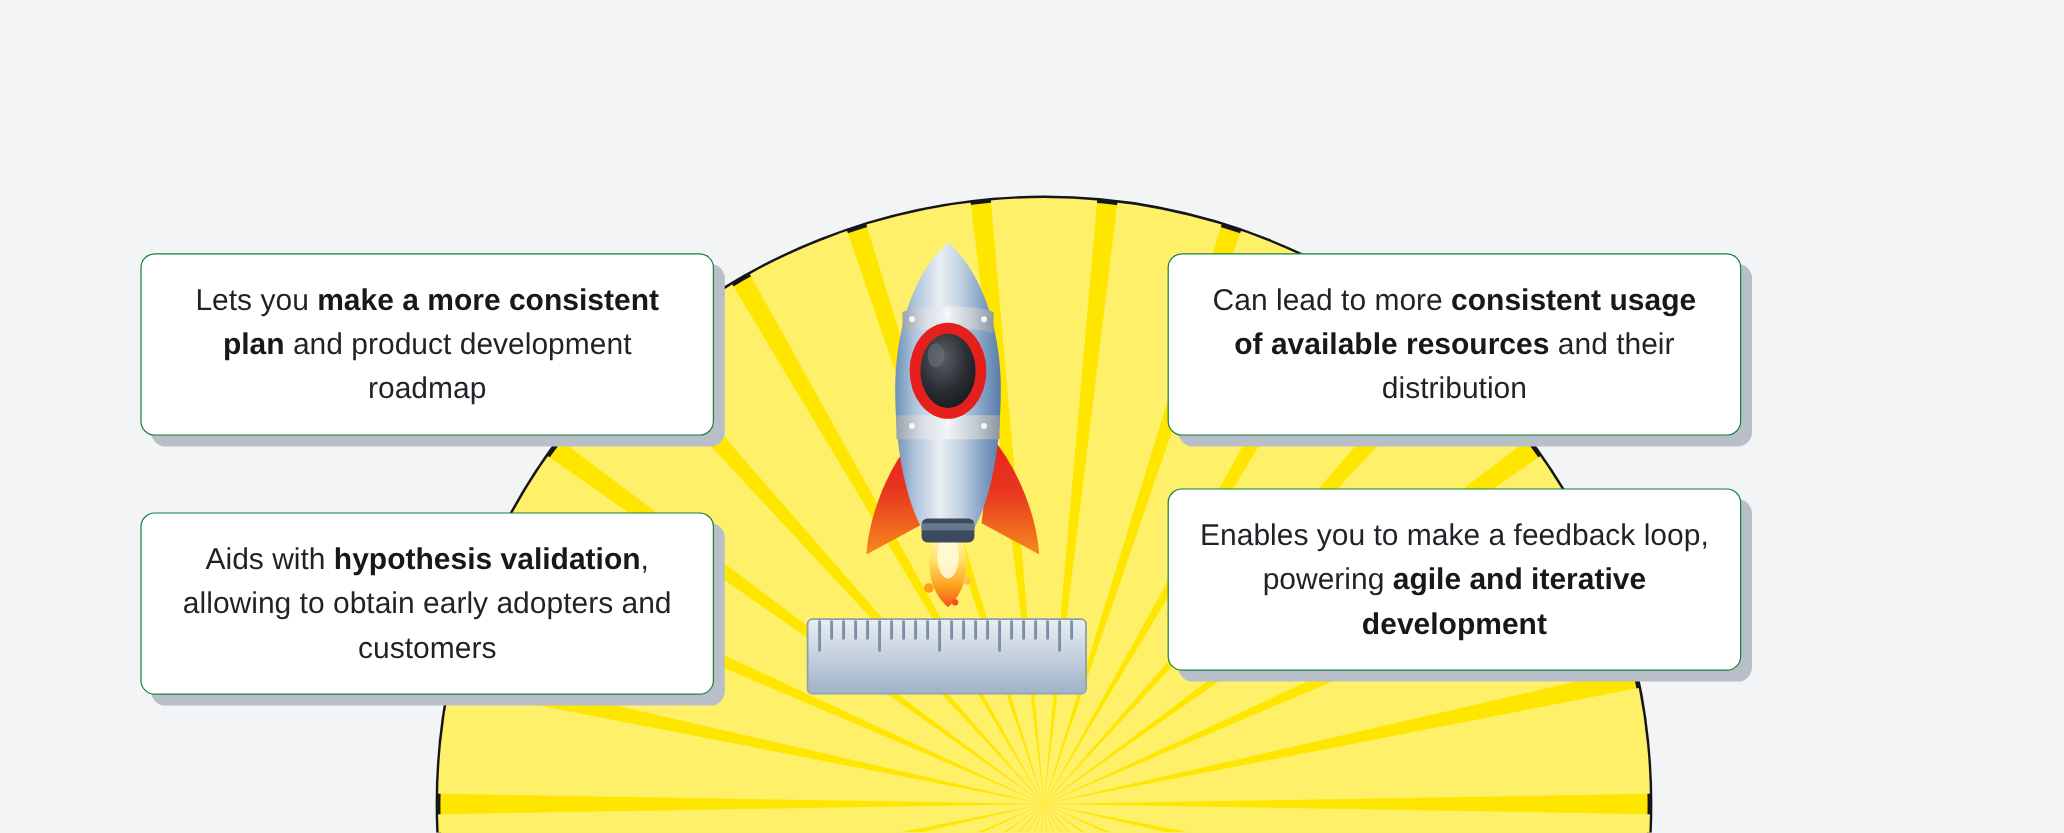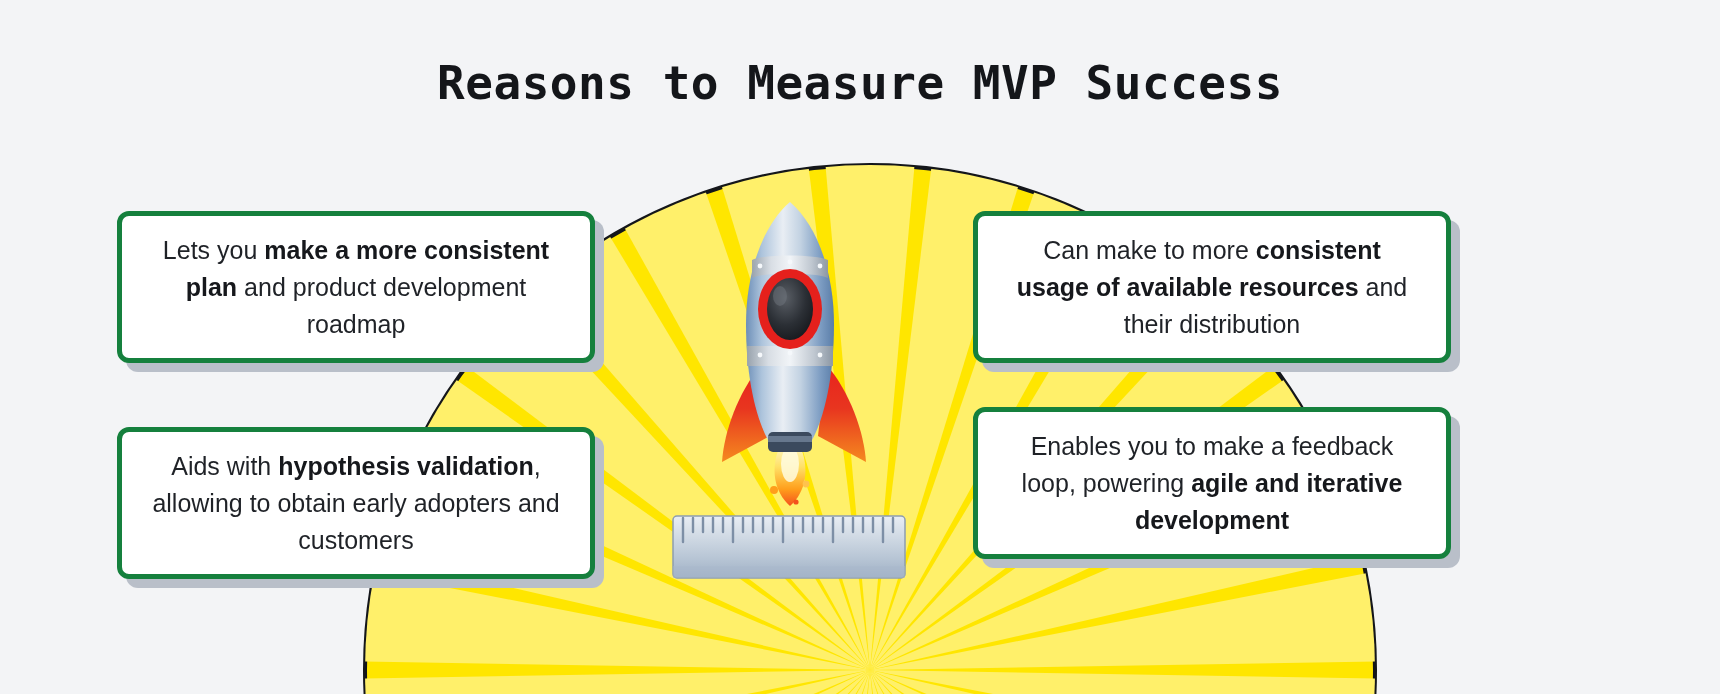--- a/index.html
+++ b/index.html
@@ -67,21 +67,21 @@
     width: 236px;
     height: 70px;
   }
   .ruler-svg { display:block; width:236px; height:70px; }
 
   
   .card {
     position: absolute;
     box-sizing: border-box;
     background: #ffffff;
-    border: 5px solid #15803d;
+    border: 1px solid #15803d;
     border-radius: 12px;
     box-shadow: 9px 9px 0 0 #b9bfc9;
     display: flex;
     align-items: center;
     justify-content: center;
     padding: 18px 26px;
   }
   .card-text {
     font-family: "Liberation Sans", sans-serif;
     font-size: 25px;
@@ -95,21 +95,20 @@
   .card-tl { left: 117px;  top: 211px; width: 478px; height: 152px; }
   .card-tr { left: 973px;  top: 211px; width: 478px; height: 152px; }
   .card-bl { left: 117px;  top: 407px; width: 478px; height: 152px; margin-top: 20px; }
   .card-br { left: 973px;  top: 407px; width: 478px; height: 152px; }
 </style>
 </head>
 <body>
 
 <div class="canvas">
 
-  <div class="page-title">Reasons to Measure MVP Success</div>
 
   <div class="burst-wrap">
     <svg class="burst-svg" viewBox="0 0 1020 1020" xmlns="http://www.w3.org/2000/svg" aria-hidden="true">
       <defs>
         <clipPath id="circClip">
           <circle cx="510" cy="510" r="505"></circle>
         </clipPath>
       </defs>
       <circle cx="510" cy="510" r="505" fill="#ffe600" stroke="#14161a" stroke-width="4"></circle>
       <g clip-path="url(#circClip)" fill="#fff06a">
@@ -254,21 +253,21 @@
         </g>
       <rect x="2" y="54" width="232" height="12" fill="#a9b9cb" opacity="0.45"></rect>
     </svg>
   </div>
 
   <div class="card card-tl">
     <div class="card-text"><span>Lets you </span><b>make a more consistent plan</b><span> and product development roadmap</span></div>
   </div>
 
   <div class="card card-tr">
-    <div class="card-text"><span>Can make to more </span><b>consistent usage of available resources</b><span> and their distribution</span></div>
+    <div class="card-text"><span>Can lead to more </span><b>consistent usage of available resources</b><span> and their distribution</span></div>
   </div>
 
   <div class="card card-bl">
     <div class="card-text"><span>Aids with </span><b>hypothesis validation</b><span>, allowing to obtain early adopters and customers</span></div>
   </div>
 
   <div class="card card-br">
     <div class="card-text"><span>Enables you to make a feedback loop, powering </span><b>agile and iterative development</b></div>
   </div>
 

